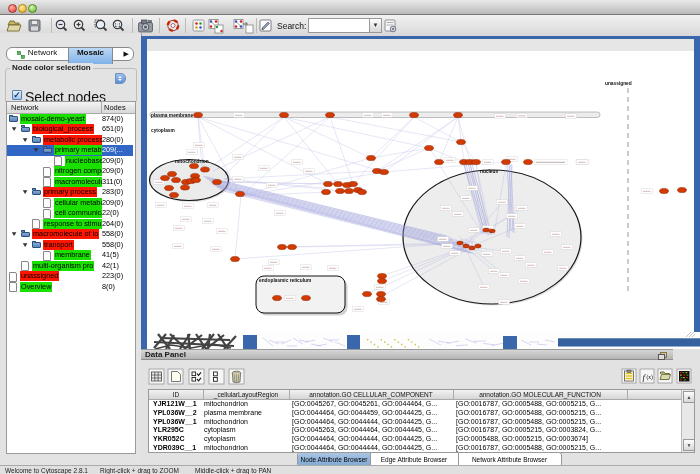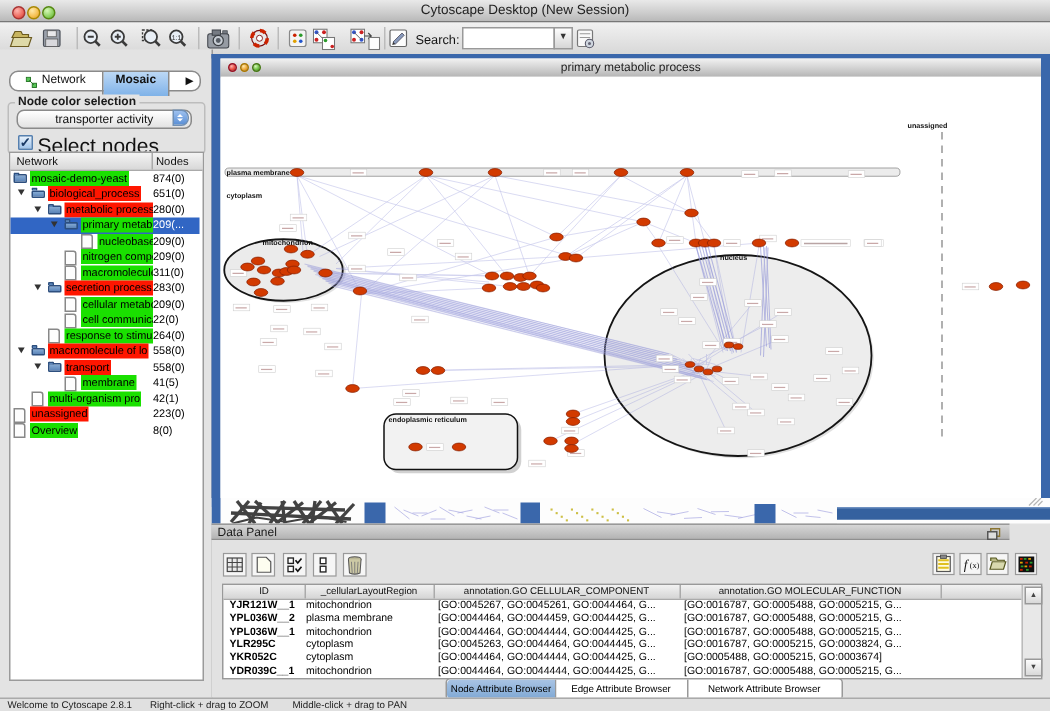--- a/index.html
+++ b/index.html
@@ -60,42 +60,41 @@
 #netwin{left:141px;top:36px;width:559px;height:316px;}
 #nborder{left:0;top:0;width:559px;height:302px;border-left:6px solid #3a67ab;border-top:3px solid #3a67ab;border-right:6px solid #3a67ab;box-sizing:border-box;}
 #ntitle{left:6px;top:3px;width:547px;height:12px;background:linear-gradient(#f2f2f2,#b6b6b6);border-bottom:1px solid #808080;}
 #ntitle .t{position:absolute;left:0;right:0;top:1px;text-align:center;font-size:8px;color:#222;}
 #ncanvas{left:6px;top:15px;width:547px;height:281px;background:#fff;}
 
 #understrip{left:0px;top:296px;width:559px;height:20px;background:#f2f2f2;}
 
 #dpanel{left:141px;top:349px;width:559px;height:116px;background:#e2e2e2;}
 #dptitle{left:0;top:0;width:532px;height:11px;background:linear-gradient(#d6d6d6,#b4b4b4);
-  border-top:1px solid #999;border-bottom:1px solid #8f8f8f;font-size:8px;color:#1a1a1a;padding:0px 0 0 4px;box-sizing:border-box;}
+  border-top:1px solid #999;border-bottom:1px solid #8f8f8f;font-size:8px;color:#1a1a1a;padding:0px 0 0 4px;box-sizing:border-box;font-weight:bold;}
 #dtable{left:7px;top:40px;width:545px;height:62px;background:#fff;border:1px solid #999;}
 #dhead{position:absolute;left:0;top:0;width:100%;height:9px;background:linear-gradient(#f2f2f2,#d5d5d5);border-bottom:1px solid #aaa;font-size:6.5px;color:#111;}
 .dcol{position:absolute;top:1px;text-align:center;}
 .drow{position:absolute;left:0;width:100%;height:8.8px;font-size:7px;color:#000;white-space:nowrap;}
 .dc1{position:absolute;left:4px;font-weight:bold;}
 .dc2{position:absolute;left:55px;}
 .dc3{position:absolute;left:143px;}
 .dc4{position:absolute;left:307px;}
 #dtabs{left:156px;top:103px;width:263px;height:13px;background:#fff;border:1px solid #999;border-radius:3px;font-size:6.5px;}
 #dtab1{position:absolute;left:0;top:0;width:72px;height:13px;background:linear-gradient(#a9c4e4,#7fa8d4);text-align:center;line-height:13px;border-right:1px solid #999;border-radius:3px 0 0 3px;}
 #dtab2{position:absolute;left:72px;top:0;width:88px;height:13px;text-align:center;line-height:13px;border-right:1px solid #999;}
 #dtab3{position:absolute;left:160px;top:0;width:103px;height:13px;text-align:center;line-height:13px;}
 
 #statusbar{left:0;top:465px;width:700px;height:9px;background:#e0e0e0;border-top:1px solid #aaa;font-size:6.5px;color:#222;}
 </style></head>
 <body>
 <div class="abs" id="mtitle">
   <div class="tl" style="left:8px;background:radial-gradient(circle at 35% 30%,#ffb3ad,#ee6a5f 60%,#c33b30);border:0.5px solid #a33;"></div>
   <div class="tl" style="left:18px;background:radial-gradient(circle at 35% 30%,#ffe9a8,#f5bf4f 60%,#d29a2e);border:0.5px solid #a80;"></div>
   <div class="tl" style="left:28px;background:radial-gradient(circle at 35% 30%,#d6f8b8,#8cd15f 60%,#5ba331);border:0.5px solid #581;"></div>
-  <div class="t">Cytoscape Desktop (New Session)</div>
 </div>
 <div class="abs" id="toolbar">
   <svg class="abs" style="left:0;top:0" width="700" height="21" viewBox="0 0 700 21">
 
     <path d="M8 10 L10 6 L14 6 L15 8 L19 8 L19 10 Z" fill="#c8b560" stroke="#6b5a1e" stroke-width="0.8"></path>
     <path d="M7 16 L9 10 L21 10 L19 16 Z" fill="#ded9a8" stroke="#6b5a1e" stroke-width="0.8"></path>
 
     <rect x="29" y="5" width="11" height="11" rx="1" fill="#9aa0aa" stroke="#4a4f58" stroke-width="0.8"></rect>
     <rect x="31.5" y="5.5" width="6" height="4" fill="#e8e8ea" stroke="#555" stroke-width="0.5"></rect>
     <rect x="30.5" y="11" width="8" height="5" fill="#d8d8dc" stroke="#555" stroke-width="0.5"></rect>
@@ -184,21 +183,20 @@
     <div id="tabnet"><svg style="position:absolute;left:10px;top:2.5px" width="8" height="8" viewBox="0 0 8 8">
           <rect x="0.5" y="0.5" width="2.8" height="2.8" fill="#57c457" stroke="#1e6e1e" stroke-width="0.6"></rect>
           <rect x="4.5" y="4.5" width="2.8" height="2.8" fill="#57c457" stroke="#1e6e1e" stroke-width="0.6"></rect>
           <line x1="2.5" y1="2.5" x2="5.5" y2="5.5" stroke="#1e6e1e" stroke-width="0.6"></line>
         </svg><span style="margin-left:10px">Network</span></div>
     <div id="tabmosaic">Mosaic</div>
     <div id="tabarr">▶</div>
   </div>
   <div class="abs" id="groupbox"></div>
   <div class="abs" id="grouplab">Node color selection</div>
-  <div class="abs" id="dropdown">transporter activity</div>
   <div class="abs" id="dropbtn"></div>
   <div class="abs" id="checkbox">✓</div>
   <div class="abs" id="checklab">Select nodes</div>
   <div class="abs" id="treebox">
     <div id="treehead">
         <span style="position:absolute;left:4px;top:1px">Network</span>
         <span style="position:absolute;left:97px;top:1px">Nodes</span>
     <span style="position:absolute;left:94px;top:0;width:1px;height:11px;background:#aaa"></span>
       </div>
     <div id="treerows">
@@ -236,21 +234,21 @@
           <span class="cnt">209(0)</span>
         </div>
         <div class="trow " style="top:74.5px">
           <span class="doc" style="left:36px"></span>
           <span class="lab grn" style="left:47px;max-width:46px;overflow:hidden">macromolecule</span>
           <span class="cnt">311(0)</span>
         </div>
         <div class="trow " style="top:85px">
           <span class="arr" style="left:15px">▼</span>
           <span class="fold" style="left:25px"></span>
-          <span class="lab red" style="left:36px;max-width:57px;overflow:hidden">secretion process</span>
+          <span class="lab red" style="left:36px;max-width:57px;overflow:hidden">primary process</span>
           <span class="cnt">283(0)</span>
         </div>
         <div class="trow " style="top:95.5px">
           <span class="doc" style="left:36px"></span>
           <span class="lab grn" style="left:47px;max-width:46px;overflow:hidden">cellular metabo</span>
           <span class="cnt">209(0)</span>
         </div>
         <div class="trow " style="top:106px">
           <span class="doc" style="left:36px"></span>
           <span class="lab grn" style="left:47px;max-width:46px;overflow:hidden">cell communicat</span>
@@ -291,26 +289,20 @@
         <div class="trow " style="top:179.5px">
           <span class="doc" style="left:2px"></span>
           <span class="lab grn" style="left:13px;max-width:80px;overflow:hidden">Overview</span>
           <span class="cnt">8(0)</span>
         </div>
       </div>
   </div>
 </div>
 <div class="abs" id="netwin">
   <div class="abs" id="nborder"></div>
-  <div class="abs" id="ntitle">
-    <div class="tl" style="left:5px;top:3px;width:6px;height:6px;background:radial-gradient(circle at 35% 30%,#ffb3ad,#e6473a 60%,#a8281e);border:0.5px solid #912;box-sizing:border-box;"></div>
-    <div class="tl" style="left:13px;top:3px;width:6px;height:6px;background:radial-gradient(circle at 35% 30%,#ffe9a8,#eda433 60%,#b67d18);border:0.5px solid #a70;box-sizing:border-box;"></div>
-    <div class="tl" style="left:21px;top:3px;width:6px;height:6px;background:radial-gradient(circle at 35% 30%,#d6f8b8,#6cbd3f 60%,#41881d);border:0.5px solid #471;box-sizing:border-box;"></div>
-    <div class="t">primary metabolic process</div>
-  </div>
   <div class="abs" id="ncanvas">
     <svg id="netsvg" width="547" height="281" viewBox="0 0 547 281">
         <rect x="3" y="61" width="450" height="5.5" rx="2.7" fill="#ececec" stroke="#999" stroke-width="0.6"></rect>
         <ellipse cx="43.5" cy="130" rx="40" ry="21" fill="#888" opacity="0.25"></ellipse>
         <ellipse cx="42" cy="129" rx="39.5" ry="20.5" fill="#ebebeb" stroke="#151515" stroke-width="1.2"></ellipse>
         <ellipse cx="346.5" cy="187.5" rx="89" ry="67" fill="#888" opacity="0.25"></ellipse>
         <ellipse cx="345" cy="186" rx="89" ry="67" fill="#ededed" stroke="#151515" stroke-width="1.2"></ellipse>
         <rect x="111.5" y="227.5" width="89" height="37" rx="8" fill="#666" opacity="0.3"></rect>
         <rect x="109" y="225" width="89" height="37" rx="8" fill="#f2f2f2" stroke="#111" stroke-width="1"></rect>
         <line x1="481" y1="37" x2="481" y2="243" stroke="#a8a8a8" stroke-width="1.2" stroke-dasharray="5 4"></line>

